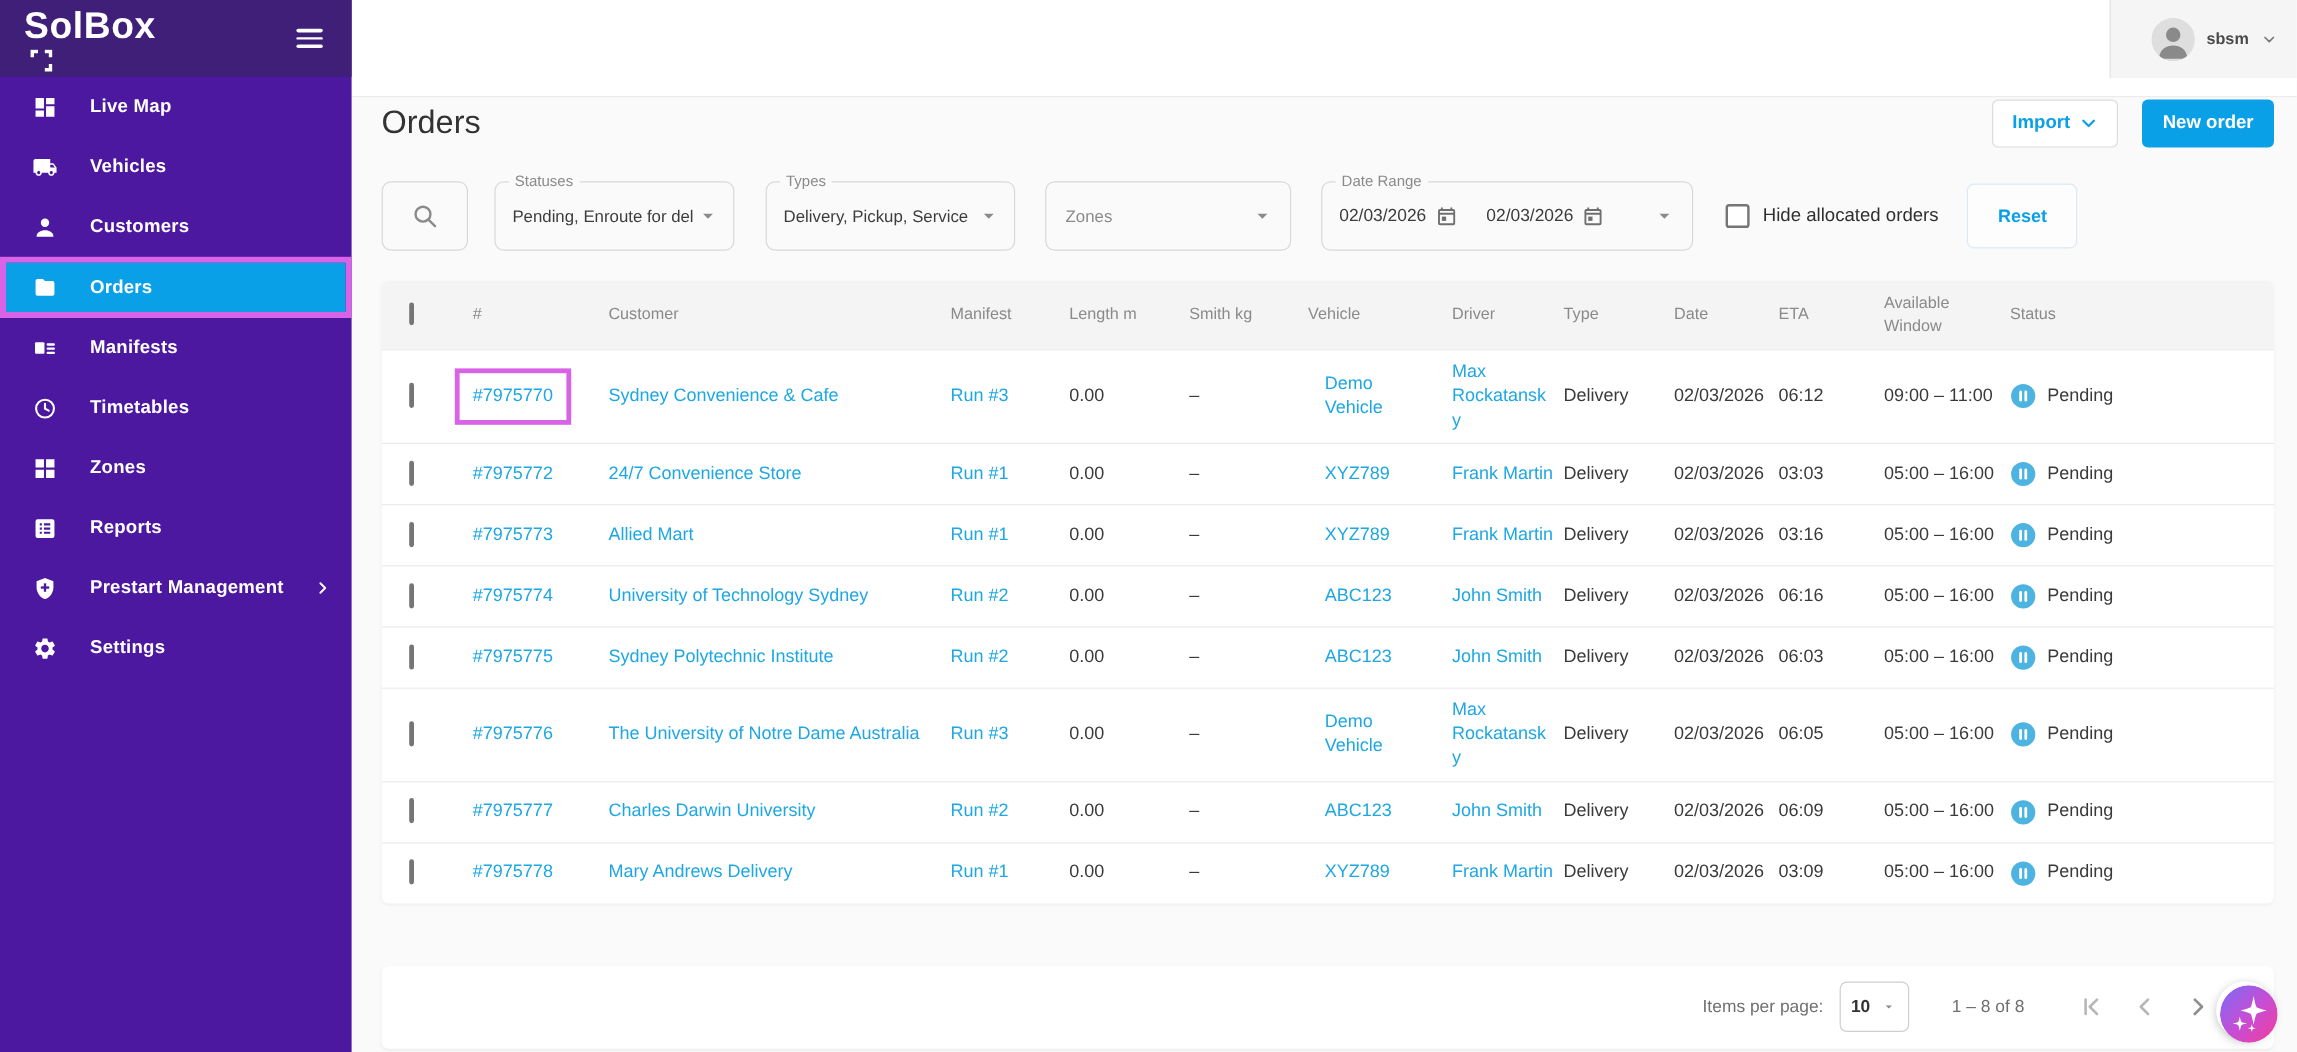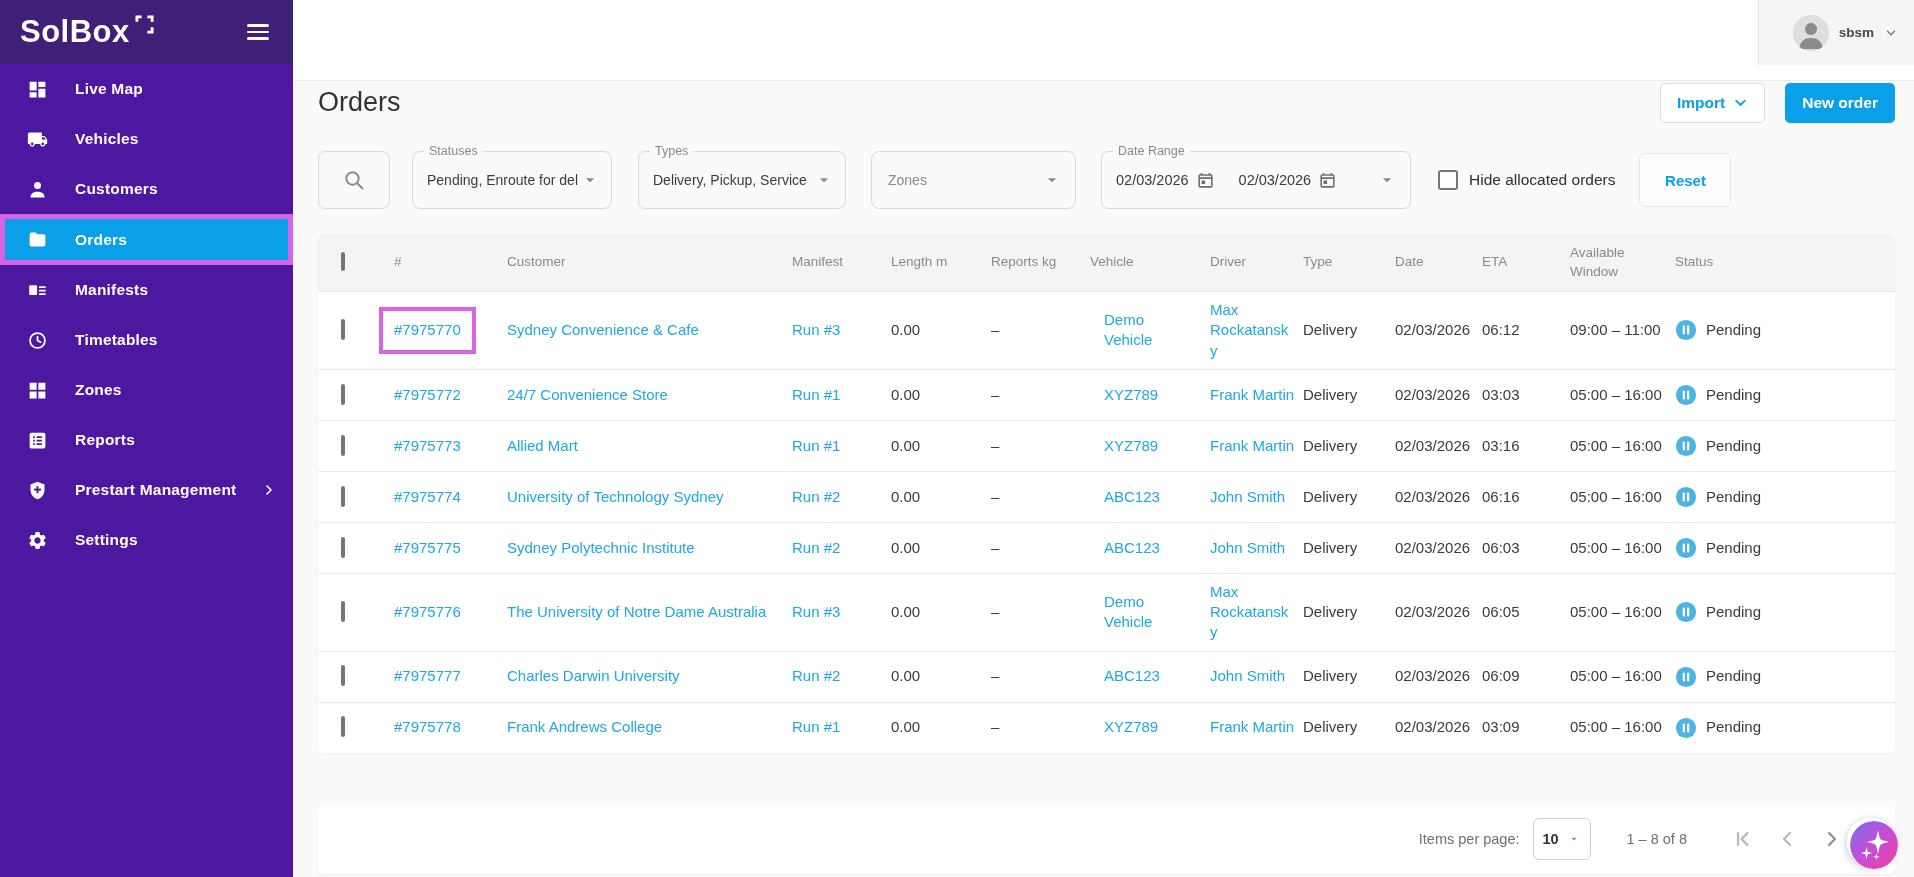--- a/index.html
+++ b/index.html
@@ -7,21 +7,21 @@
   body {
     width:1914px; height:877px; position:relative;
     font-family:"Liberation Sans", sans-serif;
     background:#fafafa; color:#3a3a3a;
   }
   svg { display:block; }
 
   
   .sidebar { position:absolute; left:0; top:0; width:293px; height:877px; background:#4c18a0; z-index:20; }
   .sidebar-header { height:64px; background:#3f1f78; display:flex; align-items:center; justify-content:space-between; padding:0 24px 0 20px; }
-  .logo { display:flex; align-items:flex-start; color:#fff; font-size:31px; font-weight:bold; letter-spacing:.5px; cursor:pointer; }
+  .logo { display:flex; align-items:flex-start; color:#fff; font-size:31px; font-weight:bold; letter-spacing:.5px; cursor:pointer;flex-direction:column; }
   .logo-brackets { margin-left:5px; margin-top:1px; }
   .hamburger { width:22px; cursor:pointer; }
   .hamburger span { display:block; height:2.6px; background:#fff; border-radius:2px; margin:4px 0; }
   .nav { }
   .nav-item { height:50px; display:flex; align-items:center; padding-left:27px; color:#fff; font-size:15.5px; font-weight:600; letter-spacing:.2px; cursor:pointer; }
   .nav-item .nicon { width:21px; height:21px; margin-right:27px; color:#fff; flex:0 0 auto; }
   .nav-item .nicon svg { width:21px; height:21px; fill:currentColor; }
   .nav-item .nav-chevron { margin-left:auto; margin-right:16px; }
   .ann-nav { border:5px solid #d863e6; }
   .ann-nav .nav-item { height:41px; background:#09a0e8; padding-left:22px; }
@@ -312,21 +312,21 @@
     <button class="btn-reset">Reset</button>
   </div>
 
   <div class="card">
     <div class="trow thead">
         <div class="cell c-cb"><span class="cbx"></span></div>
         <div class="cell c-id">#</div>
         <div class="cell c-cust">Customer</div>
         <div class="cell ">Manifest</div>
         <div class="cell ">Length m</div>
-        <div class="cell ">Reports kg</div>
+        <div class="cell ">Smith kg</div>
         <div class="cell c-vehicle">Vehicle</div>
         <div class="cell c-driver">Driver</div>
         <div class="cell ">Type</div>
         <div class="cell ">Date</div>
         <div class="cell ">ETA</div>
         <div class="cell ">Available Window</div>
         <div class="cell ">Status</div>
       </div>
     <div>
         <div class="trow tbody-row">
@@ -493,21 +493,21 @@
                 <rect x="8.4" y="7" width="2.5" height="10" rx="1.2" fill="#fff"></rect>
                 <rect x="13.1" y="7" width="2.5" height="10" rx="1.2" fill="#fff"></rect>
               </svg>
             </span>
             <span>Pending</span>
           </div>
         </div>
         <div class="trow tbody-row">
           <div class="cell c-cb"><span class="cbx"></span></div>
           <div class="cell c-id"><a class="link">#7975778</a></div>
-          <div class="cell c-cust"><a class="link">Frank Andrews College</a></div>
+          <div class="cell c-cust"><a class="link">Mary Andrews Delivery</a></div>
           <div class="cell "><a class="link">Run #1</a></div>
           <div class="cell ">0.00</div>
           <div class="cell ">–</div>
           <div class="cell c-vehicle"><a class="link">XYZ789</a></div>
           <div class="cell c-driver"><a class="link">Frank Martin</a></div>
           <div class="cell ">Delivery</div>
           <div class="cell ">02/03/2026</div>
           <div class="cell ">03:09</div>
           <div class="cell ">05:00 – 16:00</div>
           <div class="cell c-status">

